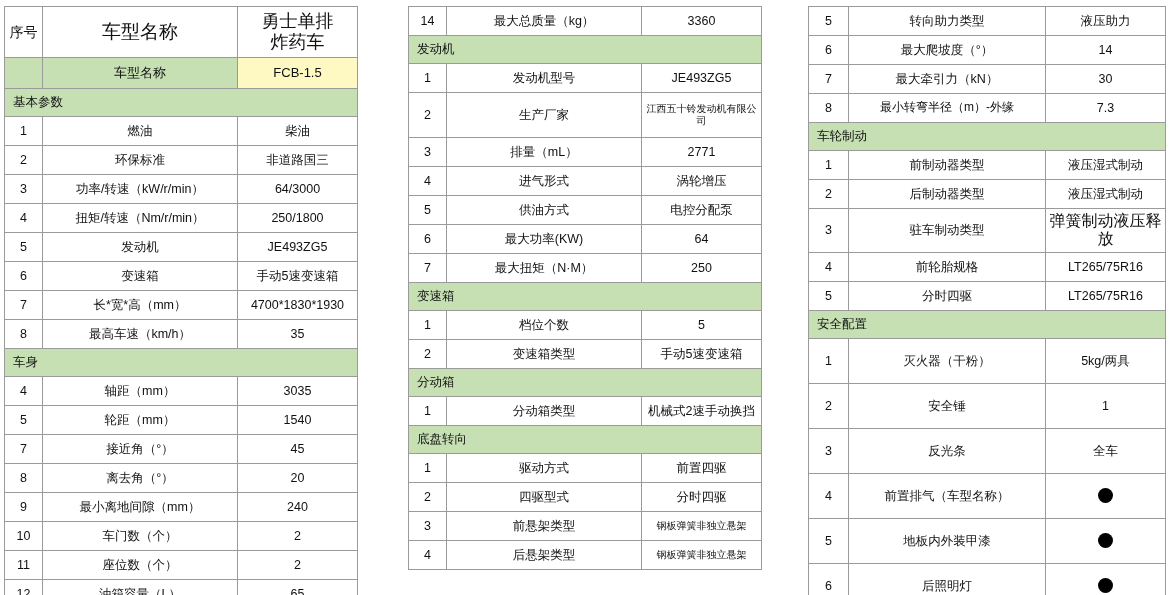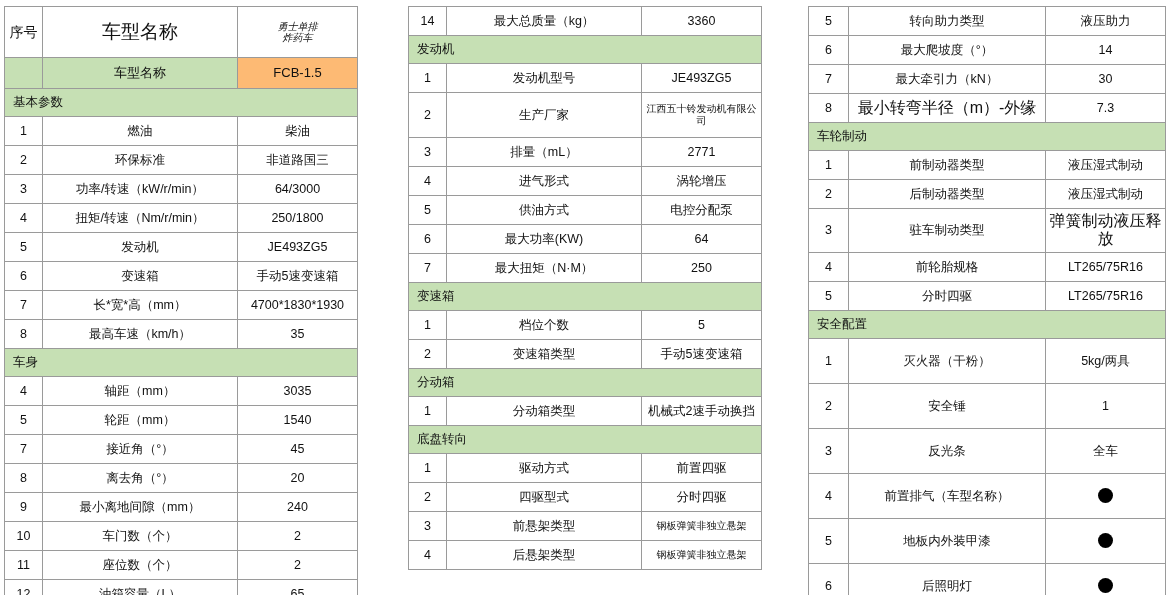--- a/index.html
+++ b/index.html
@@ -12,42 +12,42 @@
   table{border-collapse:collapse;width:100%;table-layout:fixed;}
   td{border:1px solid #9a9a9a;font-size:12.5px;text-align:center;vertical-align:middle;padding:3px 2px;height:22px;line-height:1.15;}
   .sec td{background:#c6e0b4;text-align:left;padding-left:8px;font-size:12.5px;height:21px;}
   .idx{width:38px;}
   .idx3{width:40px;}
   .val{width:120px;}
   .hdr td{height:44px;font-size:17px;}
   .hdr .big{font-size:19px;}
   .hdr .sm{font-size:14px;}
   .sub td{background:#c6e0b4;height:24px;font-size:13px;}
-  .sub .v{background:#fdba74;}
+  .sub .v{background:#fef9c3;}
   .dot{display:inline-block;width:15px;height:15px;border-radius:50%;background:#000;vertical-align:middle;}
   .two-line{font-size:10px;line-height:1.25;}
   .tall td{height:38px;}
 </style>
 </head>
 <body>
 
 <div class="page">
 
   <div class="col col1">
     <table>
       <colgroup>
           <col class="idx">
           <col>
           <col class="val">
         </colgroup>
       <tbody>
         <tr class="hdr">
           <td class="sm">序号</td>
           <td class="big">车型名称</td>
-          <td style="white-space:pre-line;font-size:10px;font-style:italic;">勇士单排
+          <td style="white-space:pre-line;font-size:18px;">勇士单排
 炸药车</td>
         </tr>
         <tr class="sub">
           <td></td>
           <td>车型名称</td>
           <td class="v">FCB-1.5</td>
         </tr>
 
         <tr class="sec">
           <td colspan="3">基本参数</td>
@@ -261,21 +261,21 @@
           <td>最大爬坡度（°）</td>
           <td>14</td>
         </tr>
         <tr>
           <td>7</td>
           <td>最大牵引力（kN）</td>
           <td>30</td>
         </tr>
         <tr>
           <td>8</td>
-          <td style="font-size:16px;">最小转弯半径（m）-外缘</td>
+          <td style="font-size:12px;">最小转弯半径（m）-外缘</td>
           <td>7.3</td>
         </tr>
 
         <tr class="sec">
           <td colspan="3">车轮制动</td>
         </tr>
         <tr>
           <td>1</td>
           <td>前制动器类型</td>
           <td>液压湿式制动</td>

